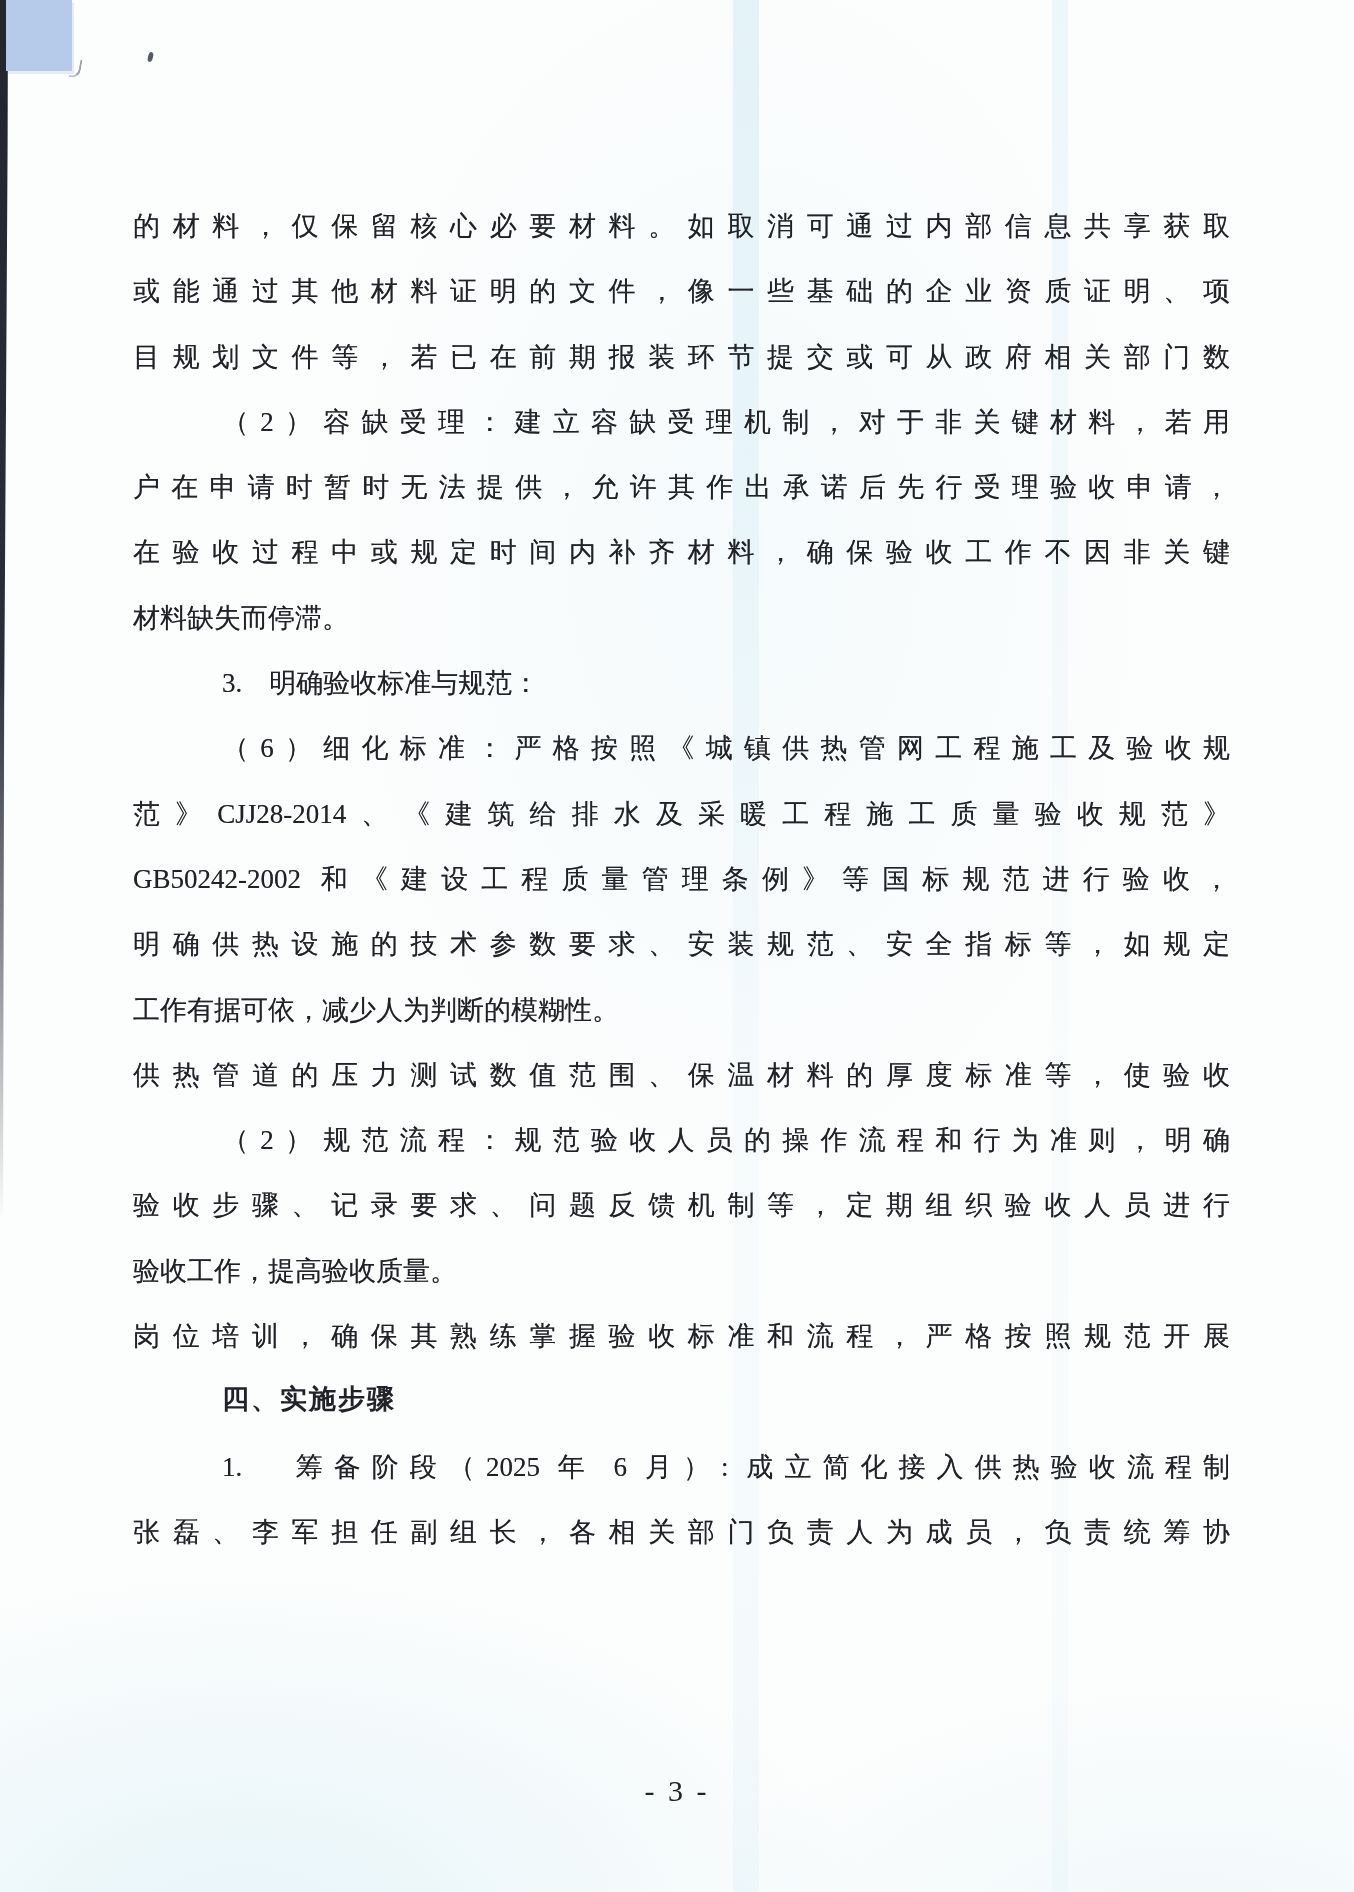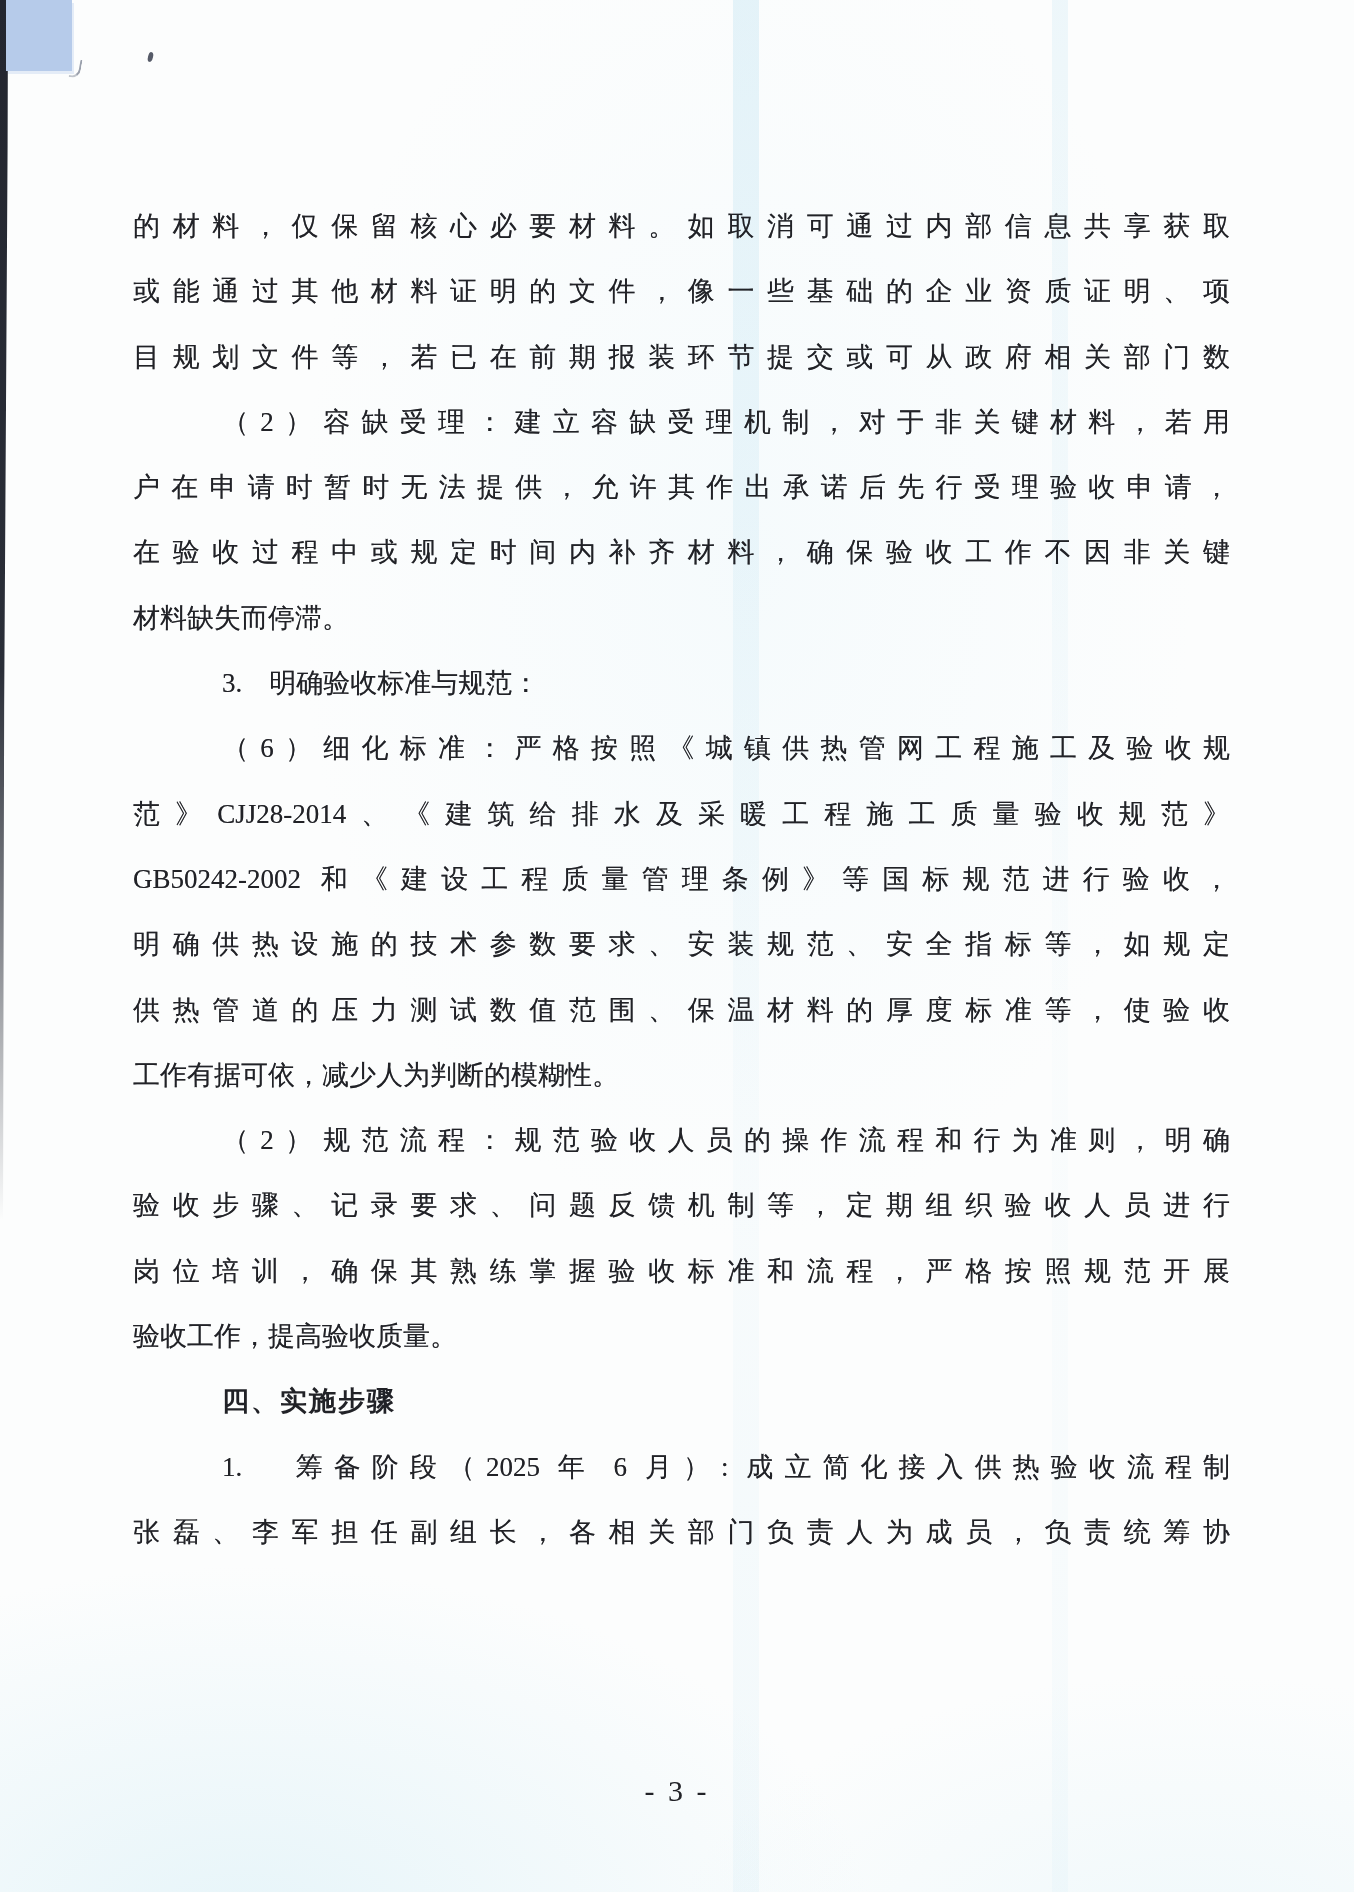--- a/index.html
+++ b/index.html
@@ -67,21 +67,21 @@
     text-align: left;
     white-space: normal;
   }
   .line.just {
     text-align: justify;
     text-align-last: justify;
   }
   .line.indent { padding-left: 89px; }
   .line.bold {
     font-weight: bold;
-    font-family: Liberation Sans, sans-serif;
+    font-family: Liberation Mono, monospace;
     letter-spacing: 2px;
     text-shadow: none;
   }
   .page-number {
     position: absolute;
     top: 1774px;
     left: 0;
     width: 100%;
     text-align: center;
     font-size: 30px;
@@ -106,25 +106,25 @@
       <div class="line just">目规划文件等，若已在前期报装环节提交或可从政府相关部门数</div>
       <div class="line just indent">（2）容缺受理：建立容缺受理机制，对于非关键材料，若用</div>
       <div class="line just">户在申请时暂时无法提供，允许其作出承诺后先行受理验收申请，</div>
       <div class="line just">在验收过程中或规定时间内补齐材料，确保验收工作不因非关键</div>
       <div class="line">材料缺失而停滞。</div>
       <div class="line indent">3.&nbsp;&nbsp;&nbsp;&nbsp;明确验收标准与规范：</div>
       <div class="line just indent">（6）细化标准：严格按照《城镇供热管网工程施工及验收规</div>
       <div class="line just">范》CJJ28-2014、《建筑给排水及采暖工程施工质量验收规范》</div>
       <div class="line just">GB50242-2002 和《建设工程质量管理条例》等国标规范进行验收，</div>
       <div class="line just">明确供热设施的技术参数要求、安装规范、安全指标等，如规定</div>
+      <div class="line">工作有据可依，减少人为判断的模糊性。</div>
       <div class="line just">供热管道的压力测试数值范围、保温材料的厚度标准等，使验收</div>
-      <div class="line">工作有据可依，减少人为判断的模糊性。</div>
       <div class="line just indent">（2）规范流程：规范验收人员的操作流程和行为准则，明确</div>
       <div class="line just">验收步骤、记录要求、问题反馈机制等，定期组织验收人员进行</div>
+      <div class="line">验收工作，提高验收质量。</div>
       <div class="line just">岗位培训，确保其熟练掌握验收标准和流程，严格按照规范开展</div>
-      <div class="line">验收工作，提高验收质量。</div>
       <div class="line indent bold">四、实施步骤</div>
       <div class="line just indent">1.&nbsp;&nbsp;&nbsp;筹备阶段（2025 年 6 月）: 成立简化接入供热验收流程制</div>
       <div class="line just">张磊、李军担任副组长，各相关部门负责人为成员，负责统筹协</div>
     </main>
 
   <div class="page-number">- 3 -</div>
 </div>
 
 </body></html>

